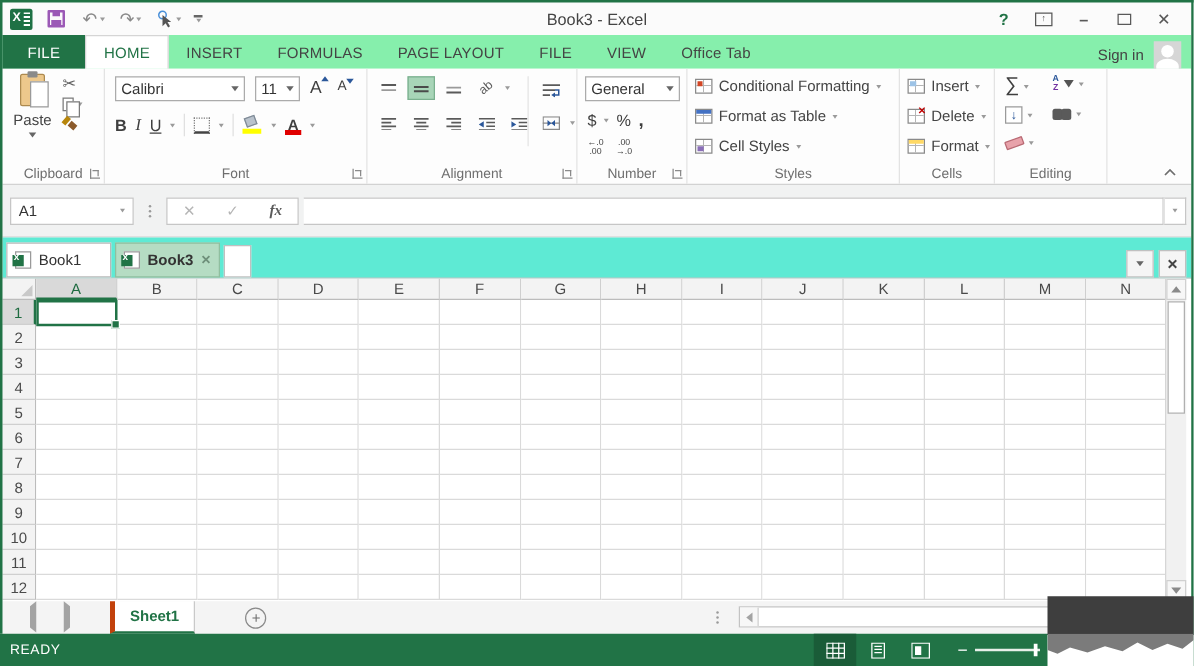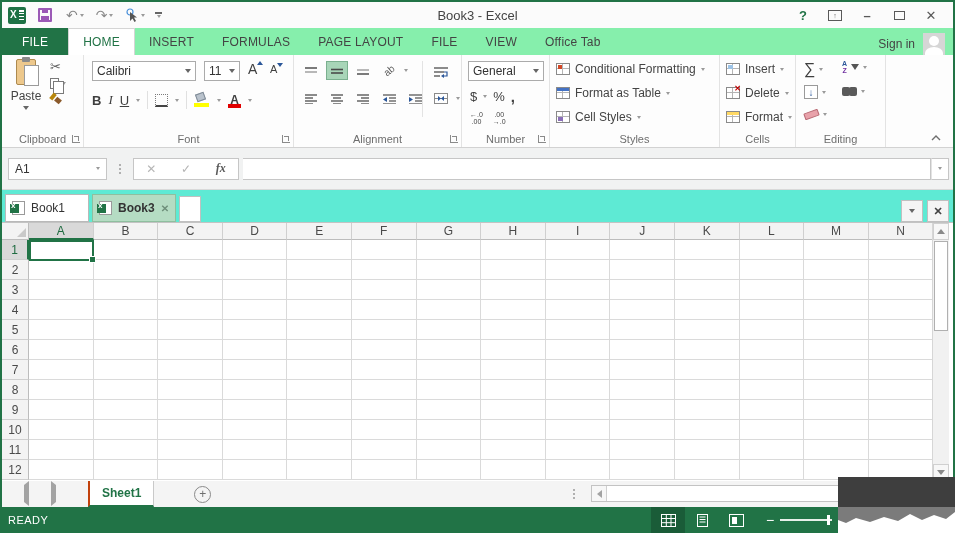--- a/index.html
+++ b/index.html
@@ -181,21 +181,21 @@
   .tri-d { width:0;height:0;border-left:4px solid transparent;border-right:4px solid transparent;border-top:5px solid #8a8a8a; }
   .vs-thumb { position:absolute; left:1px; top:18px; width:14px; height:90px; background:#fff; border:1px solid #b0b0b0; }
 
   
   .sheetbar { position:absolute; left:2px; top:481px; right:2px; height:26px; background:#f4f4f4; display:flex; align-items:center; }
   .nav-arrow { margin-left:22px; }
   .tri-l { width:0;height:0;border-top:4px solid transparent;border-bottom:4px solid transparent;border-right:5px solid #a3a3a3; }
   .tri-r { width:0;height:0;border-top:4px solid transparent;border-bottom:4px solid transparent;border-left:5px solid #a3a3a3; }
   .nav-arrow2 { margin-left:22px; }
   .sheettabs { display:flex; margin-left:32px; height:26px; }
-  .sheettab { min-width:58px; padding:10px 12px; background:#fff; border-left:2px solid #c2410c; border-right:1px solid #c9c9c9; display:flex; align-items:center; justify-content:center; font-size:12px; color:#444; }
+  .sheettab { min-width:58px; padding:10px 12px; background:#fff; border-left:4px solid #c2410c; border-right:1px solid #c9c9c9; display:flex; align-items:center; justify-content:center; font-size:12px; color:#444; }
   .sheettab.active { color:#217346; font-weight:bold; border-bottom:2px solid #217346; }
   .newsheet { margin-left:40px; width:17px; height:17px; border:1px solid #8a8a8a; border-radius:50%; color:#6e6e6e; font-size:12px; display:flex; align-items:center; justify-content:center; }
   .sb-dots { display:flex; flex-direction:column; gap:2px; position:absolute; left:571px; }
   .sb-dots i { width:2px; height:2px; background:#9a9a9a; border-radius:50%; }
   .hscroll { position:absolute; left:589px; right:16px; top:4px; height:17px; background:#fff; border:1px solid #c3c3c3; display:flex; }
   .hs-arrow { width:15px; height:100%; border-right:1px solid #d0d0d0; display:flex; align-items:center; justify-content:center; background:#f7f7f7; }
 
   
   .statusbar { position:absolute; left:0; top:507px; width:955px; height:26px; background:#217346; display:flex; align-items:center; }
   .status-text { color:#fff; font-size:11px; letter-spacing:.5px; margin-left:8px; }

